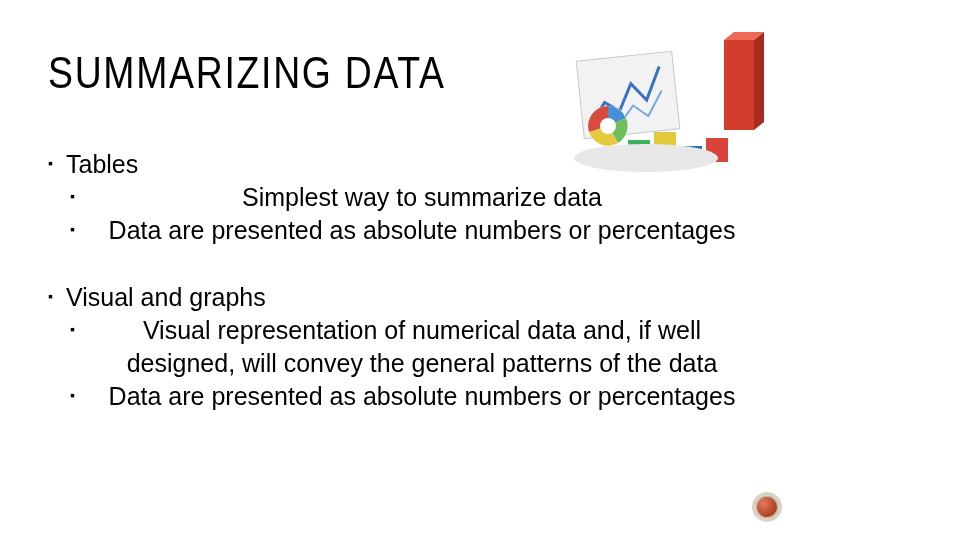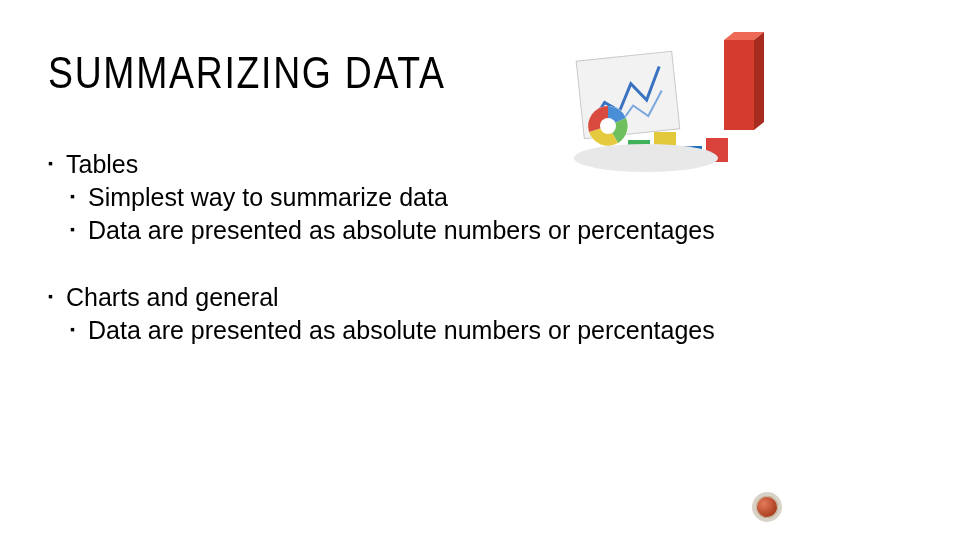--- a/index.html
+++ b/index.html
@@ -37,20 +37,21 @@
     left: 0;
     top: 0;
     font-size: 14px;
     line-height: 30px;
     color: #000;
   }
   .bullet-l2 {
     padding-left: 18px;
     margin-left: 22px;
     position: relative;
+    text-align: center;
   }
   .bullet-l2::before {
     content: "▪";
     position: absolute;
     left: 0;
     top: 0;
     font-size: 14px;
     line-height: 30px;
     color: #000;
   }
@@ -89,21 +90,24 @@
     <div class="bullet-l2">
       <span>Simplest way to summarize data</span>
     </div>
     <div class="bullet-l2">
       <span>Data are presented as absolute numbers or percentages</span>
     </div>
 
     <div class="gap"></div>
 
     <div class="bullet-l1">
-      <span>Charts and general</span>
+      <span>Visual and graphs</span>
+    </div>
+    <div class="bullet-l2">
+      <span>Visual representation of numerical data and, if well designed, will convey the general patterns of the data</span>
     </div>
     <div class="bullet-l2">
       <span>Data are presented as absolute numbers or percentages</span>
     </div>
 
   </div>
 
   <svg class="graphic" viewBox="0 0 190 150">
 
     <rect x="6" y="26" width="96" height="78" fill="#f2f2f2" stroke="#c9c9c9" stroke-width="1" transform="rotate(-6 54 65)"></rect>

